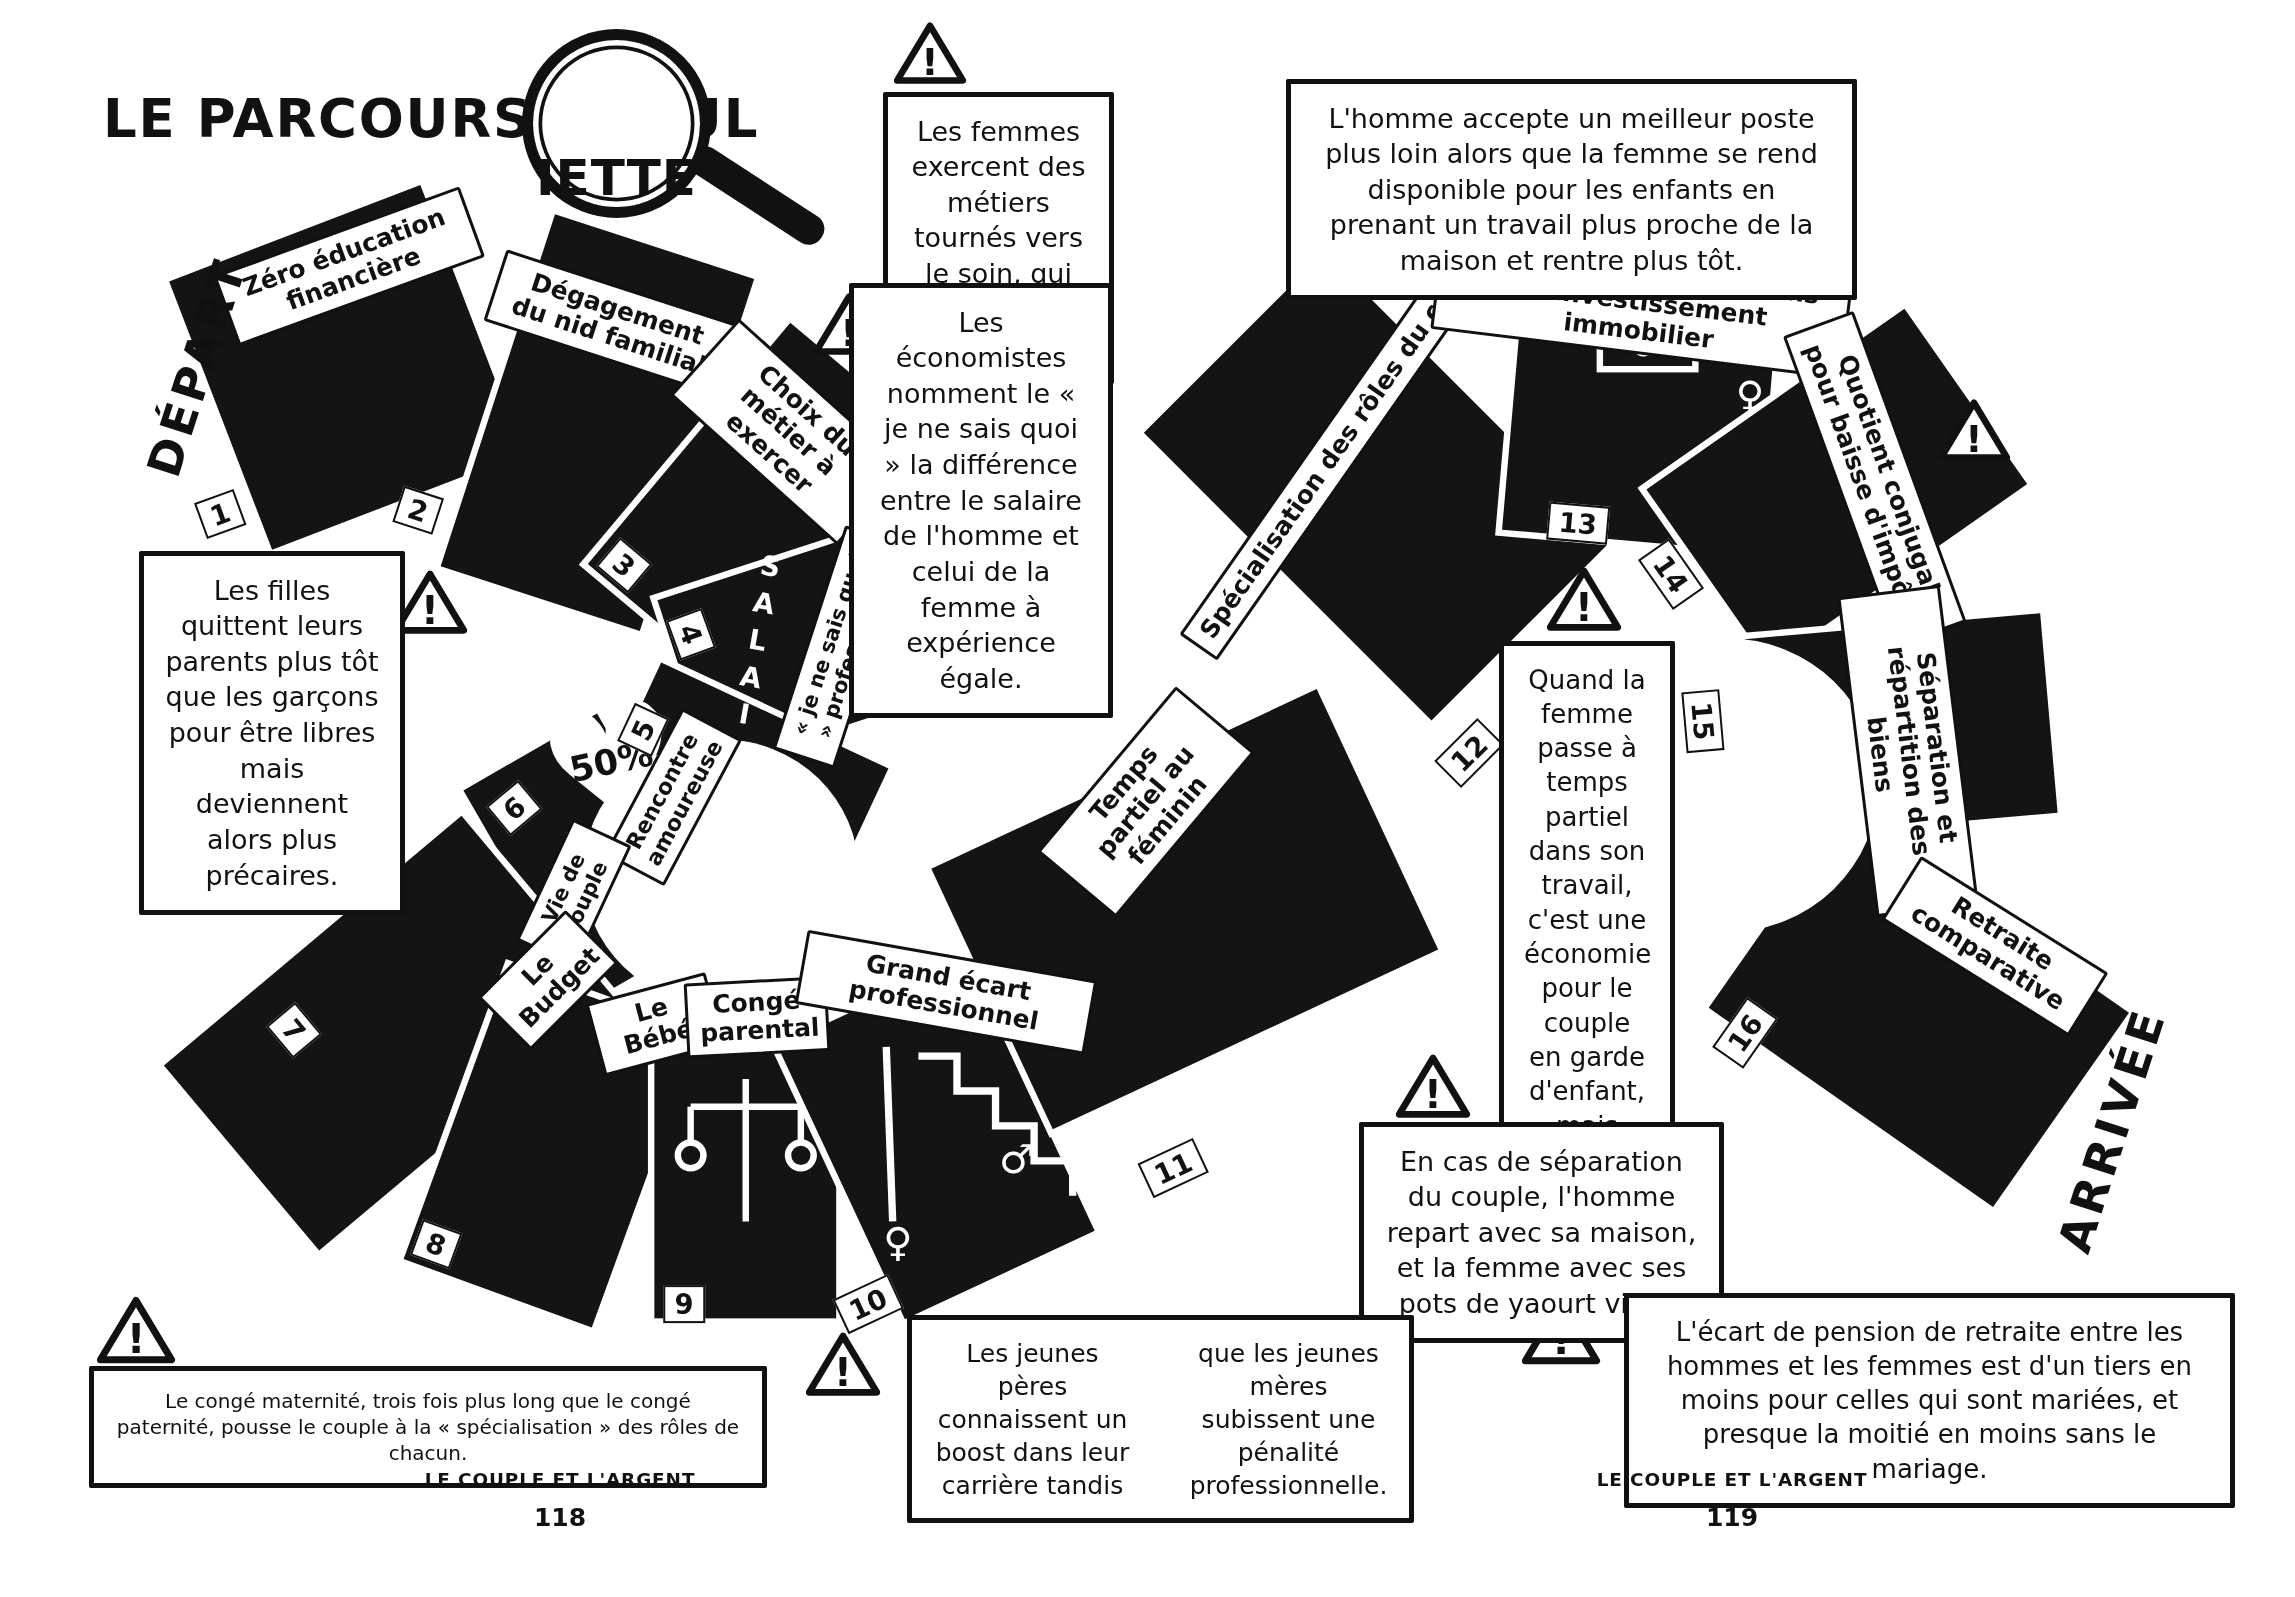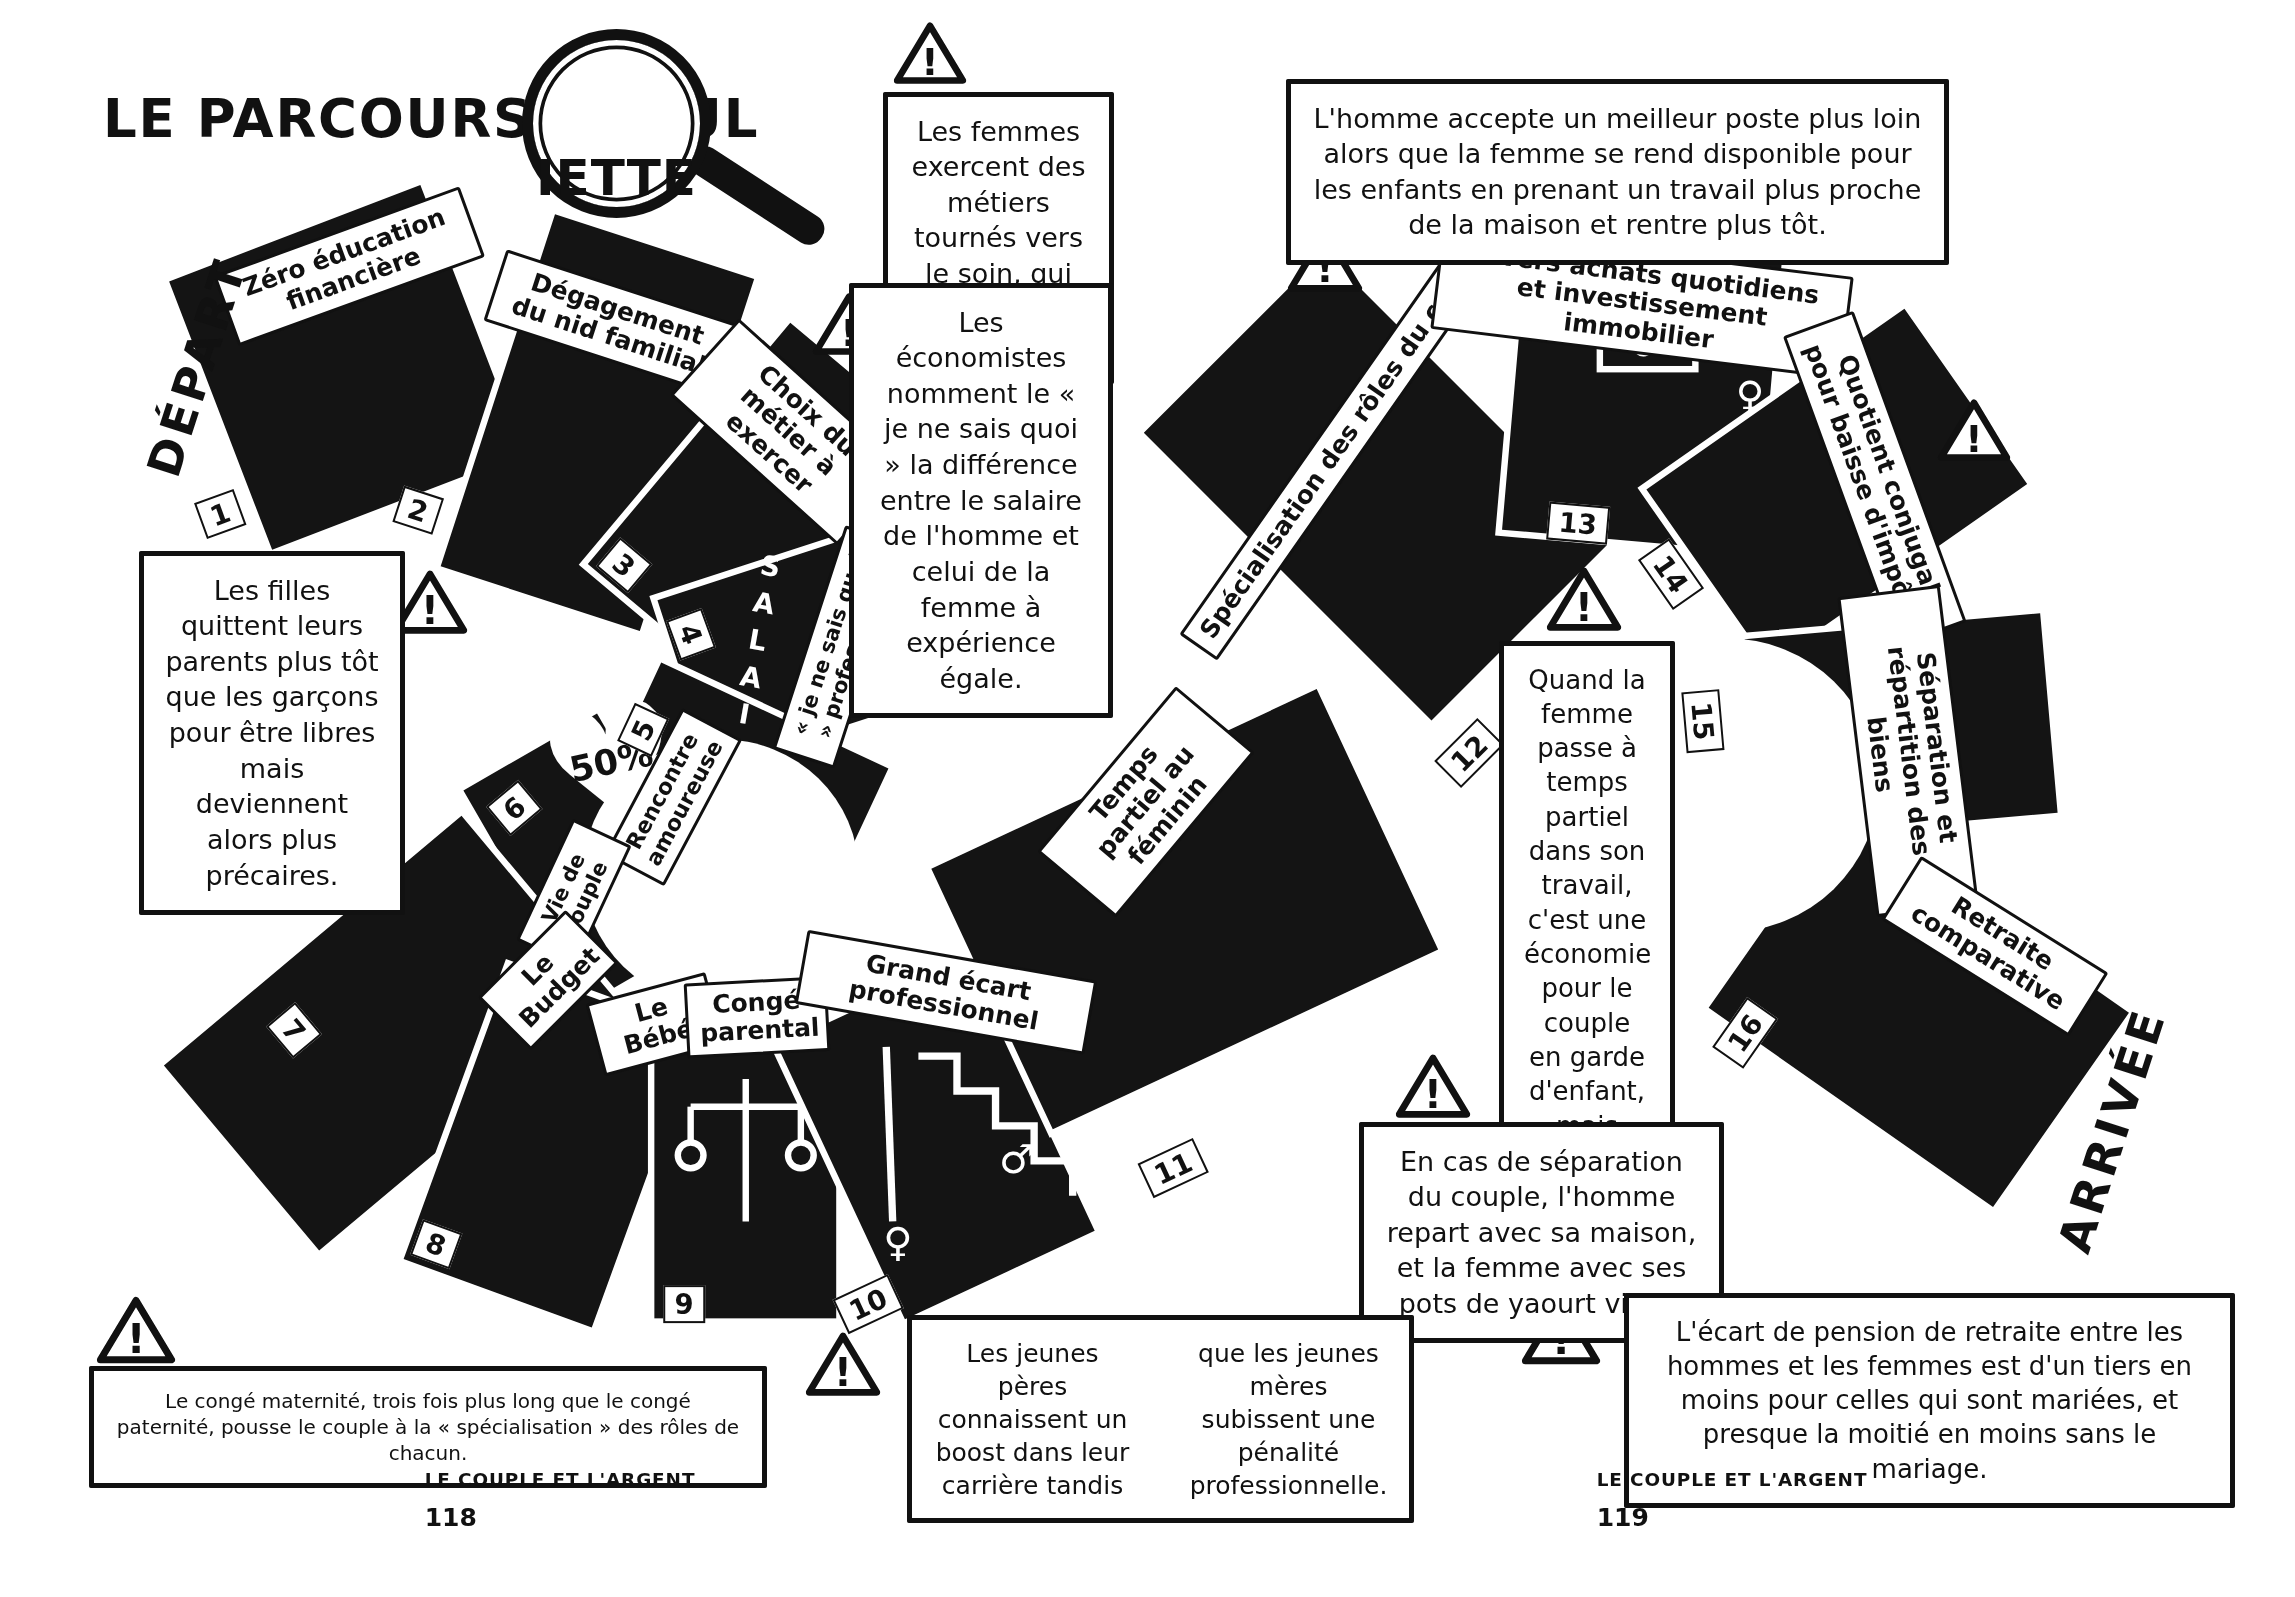--- a/index.html
+++ b/index.html
@@ -41,21 +41,21 @@
   .wbox{position:absolute;background:#fff;border:5.5px solid #111;border-radius:1.8px;
         padding:16.5px 20px;font-size:27px;line-height:1.32;text-align:center;box-sizing:border-box;}
   .wbox.two-col{display:flex;gap:55px;justify-content:space-between;}
   .tri{position:absolute;transform:translate(-50%,-50%);}
 
   
   .endlabel{position:absolute;font-size:46px;font-weight:bold;letter-spacing:4.6px;
             transform:translate(-50%,-50%) rotate(-72deg);white-space:nowrap;}
 
   
-  .footer{position:absolute;text-align:left;transform:translateX(-50%);}
+  .footer{position:absolute;text-align:center;transform:translateX(-50%);}
   .footer .cap{font-size:18.4px;font-weight:bold;letter-spacing:0.9px;}
   .footer .num{font-size:25px;font-weight:bold;margin-top:13px;}
 </style>
 </head>
 <body>
 
 <div id="page">
 
   <svg id="board" width="2296" height="1598" viewBox="0 0 2500 1740">
 
@@ -220,21 +220,21 @@
         <path d="M50 7 L95 82 L5 82 Z" fill="#fff" stroke="#111" stroke-width="9" stroke-linejoin="round"></path>
         <text x="50" y="74" text-anchor="middle" font-size="52" font-weight="bold" fill="#111">!</text>
       </svg></div>
   <div class="tri" style="left:1561px;top:1333px;"><svg width="79" height="72" viewBox="0 0 100 90">
         <path d="M50 7 L95 82 L5 82 Z" fill="#fff" stroke="#111" stroke-width="9" stroke-linejoin="round"></path>
         <text x="50" y="74" text-anchor="middle" font-size="52" font-weight="bold" fill="#111">!</text>
       </svg></div>
 
   <div class="wbox" style="left:883px;top:92px;width:231px;"><span>Les femmes exercent des métiers tournés vers le soin, qui sont moins payés.</span></div>
   <div class="wbox" style="left:849px;top:283px;width:264px;"><span>Les économistes nomment le « je ne sais quoi » la différence entre le salaire de l'homme et celui de la femme à expérience égale.</span></div>
-  <div class="wbox" style="left:1286px;top:79px;width:663px;"><span>L'homme accepte un meilleur poste plus loin alors que la femme se rend disponible pour les enfants en prenant un travail plus proche de la maison et rentre plus tôt.</span></div>
+  <div class="wbox" style="left:1286px;top:79px;width:571px;"><span>L'homme accepte un meilleur poste plus loin alors que la femme se rend disponible pour les enfants en prenant un travail plus proche de la maison et rentre plus tôt.</span></div>
   <div class="wbox" style="left:139px;top:551px;width:266px;"><span>Les filles quittent leurs parents plus tôt que les garçons pour être libres mais deviennent alors plus précaires.</span></div>
   <div class="wbox" style="left:1499px;top:641px;width:176px;font-size:26px;"><span>Quand la femme passe à temps partiel dans son travail, c'est une économie pour le couple en garde d'enfant, mais c'est elle qui perd en salaire.</span></div>
   <div class="wbox" style="left:1359px;top:1122px;width:365px;"><span>En cas de séparation du couple, l'homme repart avec sa maison, et la femme avec ses pots de yaourt vides.</span></div>
   <div class="wbox" style="left:89px;top:1366px;width:678px;font-size:20px;"><span>Le congé maternité, trois fois plus long que le congé paternité, pousse le couple à la « spécialisation » des rôles de chacun.</span></div>
   <div class="wbox two-col" style="left:907px;top:1315px;width:507px;font-size:25px;">
     <span style="flex:1;">Les jeunes pères connaissent un boost dans leur carrière tandis</span>
     <span style="flex:1;">que les jeunes mères subissent une pénalité professionnelle.</span>
   </div>
   <div class="wbox" style="left:1624px;top:1293px;width:611px;font-size:26px;"><span>L'écart de pension de retraite entre les hommes et les femmes est d'un tiers en moins pour celles qui sont mariées, et presque la moitié en moins sans le mariage.</span></div>
 

